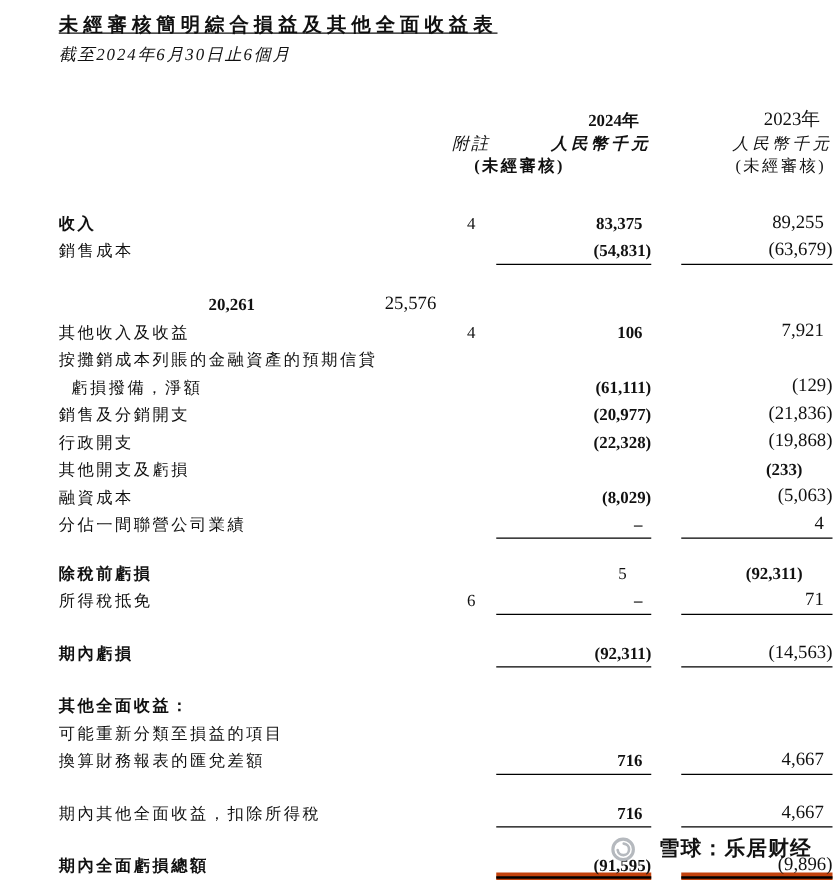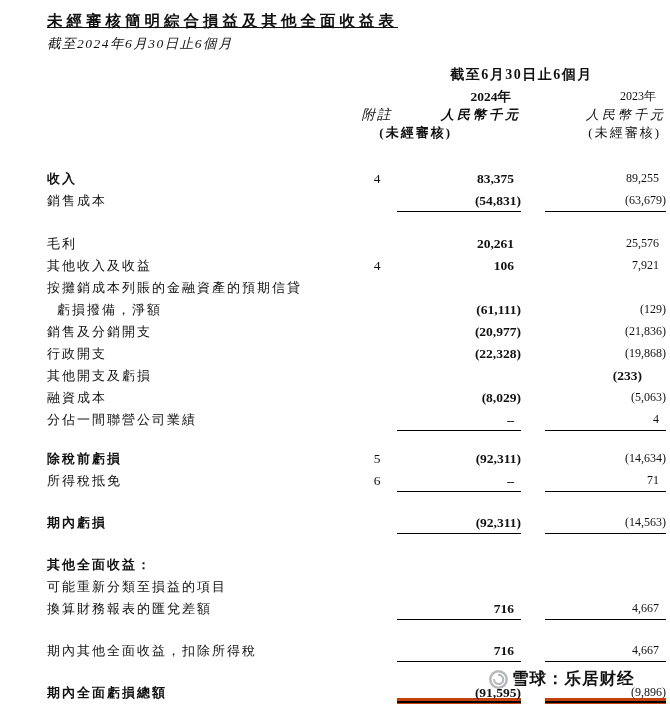--- a/index.html
+++ b/index.html
@@ -37,21 +37,21 @@
   .row {
     display: flex;
     padding-left: 47px;
     padding-right: 4px;
   }
   .c-label { flex: 1 1 auto; letter-spacing: 2px; font-size: 13px; }
   .c-label.indent { padding-left: 10px; }
   .c-note  { flex: 0 0 40px; text-align: center; font-size: 13.5px; }
   .c-v24   { flex: 0 0 124px; text-align: right; font-size: 13.5px; font-weight: bold; }
   .c-gap   { flex: 0 0 24px; }
-  .c-v23   { flex: 0 0 121px; text-align: right; font-size: 12px; }
+  .c-v23   { flex: 0 0 121px; text-align: right; font-size: 15px; }
   
   .hdr-period { margin-top: 10px; height: 24px; line-height: 22px; }
   .hdr-period .span2 {
     flex: 0 0 269px;
     text-align: center;
     padding-right: 20px;
     font-weight: bold;
     font-size: 14px;
     letter-spacing: 1.5px;
   }
@@ -80,40 +80,39 @@
     border-top: 2px solid #000;
   }
   .spacer { width: 100%; }
   
   .watermark {
     position: absolute;
     left: 488px;
     top: 668px;
     display: flex;
     align-items: center;
-    gap: 3px;
+    gap: 18px;
     font-family: Liberation Serif, serif;
     font-weight: bold;
     font-size: 16.5px;
     letter-spacing: 1px;
     pointer-events: none;
   }
 </style>
 </head>
 <body>
 
 <div class="page">
 
   <div class="title">未經審核簡明綜合損益及其他全面收益表</div>
   <div class="subtitle">截至2024年6月30日止6個月</div>
 
   <div class="row hdr-period">
     <div class="c-label"></div>
     <div class="c-note"></div>
-    <div class="span2">截至6月30日止6個月</div>
   </div>
   <div class="row hdr-years">
     <div class="c-label"></div>
     <div class="c-note"></div>
     <div class="c-v24">2024年</div>
     <div class="c-gap"></div>
     <div class="c-v23">2023年</div>
   </div>
   <div class="row hdr-unit">
     <div class="c-label"></div>
@@ -140,21 +139,20 @@
       </div>
       <div class="row trow">
         <div class="c-label cell">銷售成本</div>
         <div class="c-note cell"></div>
         <div class="c-v24 cell rule-single">(54,831)</div>
         <div class="c-gap cell"></div>
         <div class="c-v23 cell rule-single">(63,679)</div>
       </div>
       <div class="spacer" style="height: 21px;"></div>
       <div class="row trow">
-        <div class="c-label cell">毛利</div>
         <div class="c-note cell"></div>
         <div class="c-v24 cell pad-np">20,261</div>
         <div class="c-gap cell"></div>
         <div class="c-v23 cell pad-np">25,576</div>
       </div>
       <div class="row trow">
         <div class="c-label cell">其他收入及收益</div>
         <div class="c-note cell">4</div>
         <div class="c-v24 cell pad-np">106</div>
         <div class="c-gap cell"></div>
@@ -207,21 +205,20 @@
         <div class="c-v24 cell pad-np rule-single">–</div>
         <div class="c-gap cell"></div>
         <div class="c-v23 cell pad-np rule-single">4</div>
       </div>
       <div class="spacer" style="height: 17px;"></div>
       <div class="row trow bold">
         <div class="c-label cell">除稅前虧損</div>
         <div class="c-note cell">5</div>
         <div class="c-v24 cell">(92,311)</div>
         <div class="c-gap cell"></div>
-        <div class="c-v23 cell">(14,634)</div>
       </div>
       <div class="row trow">
         <div class="c-label cell">所得稅抵免</div>
         <div class="c-note cell">6</div>
         <div class="c-v24 cell pad-np rule-single">–</div>
         <div class="c-gap cell"></div>
         <div class="c-v23 cell pad-np rule-single">71</div>
       </div>
       <div class="spacer" style="height: 20px;"></div>
       <div class="row trow bold">

